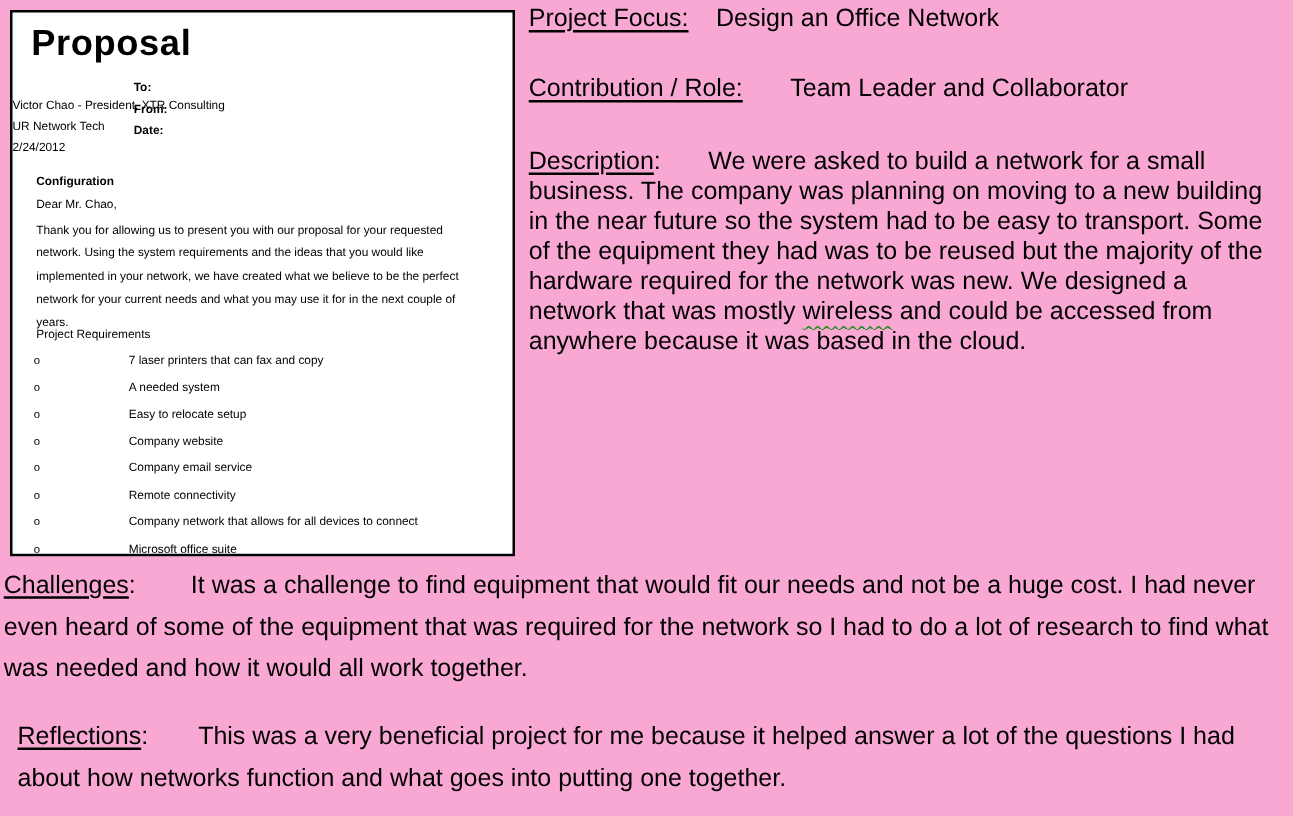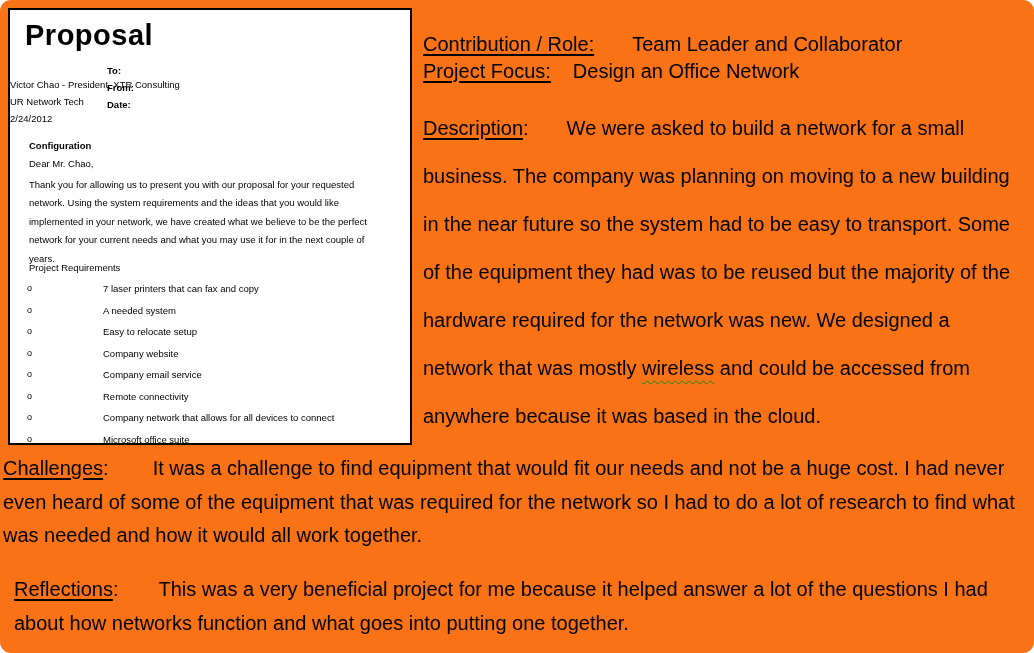--- a/index.html
+++ b/index.html
@@ -2,21 +2,21 @@
 <html><head>
 <meta charset="utf-8">
 <style>
   * { margin: 0; padding: 0; box-sizing: border-box; }
   html, body { background: #ffffff; }
   body {
     width: 1034px; height: 653px; position: relative; overflow: hidden;
     font-family: "Liberation Sans", "DejaVu Sans", sans-serif;
     color: #000000;
   }
-  .page { position: absolute; inset: 0; background: #f97316; border-radius: 11px; }
+  .page { position: absolute; inset: 0; background: #f9a8d4; }
 
   
   .memo-box {
     position: absolute; left: 8px; top: 8px; width: 404px; height: 437px;
     border: 2px solid #000000; background: #ffffff; overflow: hidden;
   }
   .memo-title {
     position: absolute; left: 15px; top: 10px;
     font-size: 29px; font-weight: bold; letter-spacing: 0.5px; line-height: 30px;
   }
@@ -47,21 +47,21 @@
   .line-contrib { margin-top: 32px; }
   .line-tech { margin-top: 32px; }
   .u { text-decoration: underline; text-decoration-thickness: 1.5px; text-underline-offset: 3px; }
   .tab { display: inline-block; height: 1px; }
   .tab-focus { width: 22px; }
   .tab-contrib { width: 38px; }
   .tab-tech { width: 44px; }
   .tab-desc { width: 38px; }
   .tab-chal { width: 44px; }
   .tab-refl { width: 40px; }
-  .description { margin-top: 21px; width: 598px; line-height: 48px; }
+  .description { margin-top: 34px; width: 598px; line-height: 24px; }
   .wavy {
     text-decoration-line: underline; text-decoration-style: wavy;
     text-decoration-color: #0d8a0d; text-decoration-thickness: 1px;
     text-underline-offset: 5px; text-decoration-skip-ink: none;
   }
 
   
   .bottom-section { position: absolute; left: 3px; width: 1028px; font-size: 20px; line-height: 33.5px; }
   .challenges { top: 452px; }
   .reflections { top: 573px; margin-left: 11px; }
@@ -124,25 +124,25 @@
         <span class="req-text">Company network that allows for all devices to connect</span>
       </div>
       <div class="req-item">
         <span class="req-bullet">o</span>
         <span class="req-text">Microsoft office suite</span>
       </div>
     </div>
   </div>
 
   <div class="right-col">
+    <div class="field-line line-focus">
+      <span class="u">Project Focus:</span><span class="tab tab-focus"></span><span>Design an Office Network</span>
+    </div>
     <div class="field-line line-contrib">
       <span class="u">Contribution / Role:</span><span class="tab tab-contrib"></span><span>Team Leader and Collaborator</span>
-    </div>
-    <div class="field-line line-focus">
-      <span class="u">Project Focus:</span><span class="tab tab-focus"></span><span>Design an Office Network</span>
     </div>
     <p class="description">
       <span class="u">Description</span><span>:</span><span class="tab tab-desc"></span><span>We were asked to build a network for a small business.  The company was planning on moving to a new building in the near future so the system had to be easy to transport.  Some of the equipment they had was to be reused but the majority of the hardware required for the network was new.  We designed a network that was mostly </span><span class="wavy">wireless</span><span> and could be accessed from anywhere because it was based in the cloud.</span>
     </p>
   </div>
 
   <p class="bottom-section challenges">
     <span class="u">Challenges</span><span>:</span><span class="tab tab-chal"></span><span>It was a challenge to find equipment that would fit our needs and not be a huge cost.  I had never even heard of some of the equipment that was required for the network so I had to do a lot of research to find what was needed and how it would all work together.</span>
   </p>
   <p class="bottom-section reflections">

